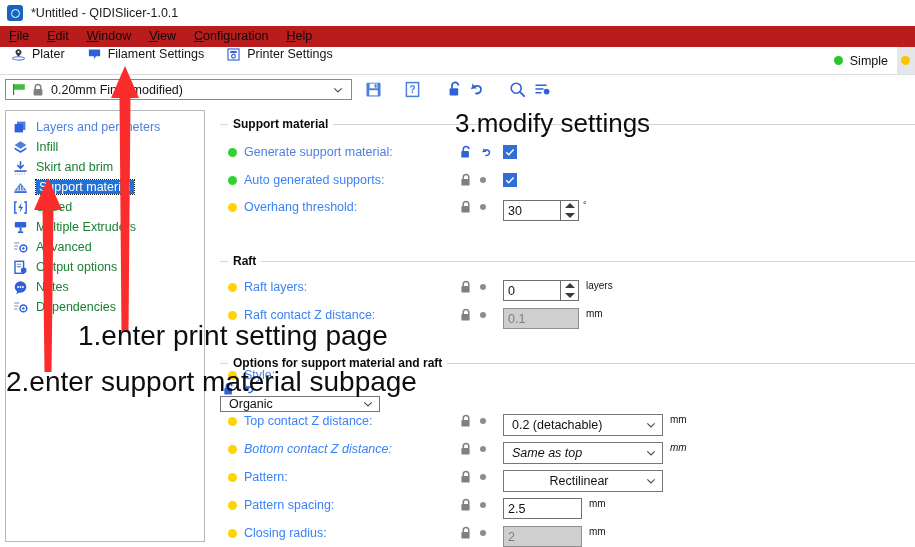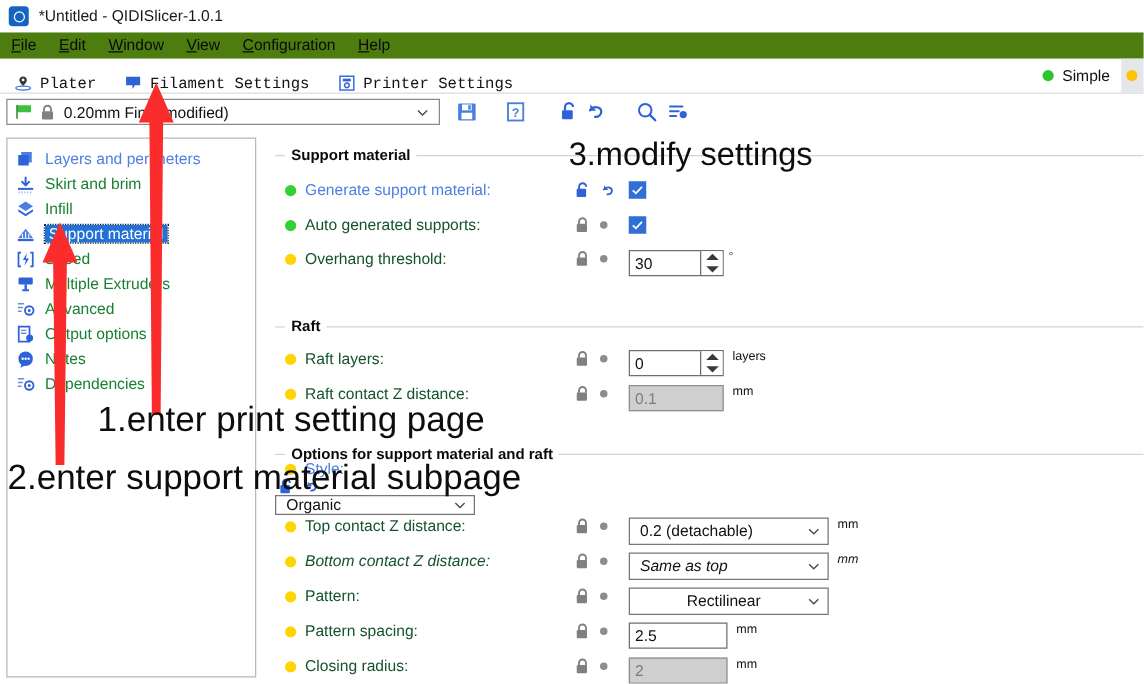--- a/index.html
+++ b/index.html
@@ -33,39 +33,39 @@
   #app-icon .inner {
     width: 9px; height: 9px; border-radius: 50%;
     border: 1.6px solid #ffffff; box-sizing: border-box;
   }
   #title-text { font-size: 12.5px; color: #1a1a1a; }
 
   
   #menubar {
     position: absolute; left: 0; top: 26px; width: 915px; height: 21px;
     display: flex; align-items: center;
-    background: #4d7c0f;
+    background: #b91c1c;
   }
   .menu-item {
     padding: 0 9px; font-size: 12.5px; color: #0a0a0a;
     cursor: default; line-height: 21px;
   }
   .menu-item .mn { text-decoration: underline; }
 
   
   #tabbar {
     position: absolute; left: 0; top: 47px; width: 915px; height: 27px;
     background: #ffffff;
     display: flex; align-items: stretch;
     border-bottom: 1px solid #dcdcdc;
   }
   .tab {
-    display: flex; align-items: flex-end; gap: 6px;
+    display: flex; align-items: flex-start; gap: 6px;
     padding: 0 11px; font-size: 12.5px; color: #141414;
-    position: relative; cursor: default; font-family: Liberation Mono, monospace;
+    position: relative; cursor: default;
   }
   .tab.active { background: #e4e6e9; }
   .tab.active::after {
     content: ""; position: absolute; left: 0; right: 0; bottom: 0;
     height: 2px; background: #2c6fd1;
   }
   .tab-ico { width: 15px; height: 15px; display: block; flex: none; }
 
   #mode-area {
     margin-left: auto; display: flex; align-items: center;
@@ -145,21 +145,21 @@
   }
   .opt-row {
     position: absolute; left: 0; height: 24px;
     display: flex; align-items: flex-start; width: 100%;
   }
   .opt-label {
     display: flex; align-items: center; gap: 7px;
     width: 237px; padding-left: 8px; box-sizing: border-box;
   }
   .bullet { width: 9px; height: 9px; border-radius: 50%; flex: none; }
-  .lbl-text { font-size: 12.5px; color: #14532d; white-space: nowrap; }
+  .lbl-text { font-size: 12.5px; color: #3b82f6; white-space: nowrap; }
   .lbl-text.modified { color: #4f7fe0; }
 
   .ctl-icons {
     width: 46px; display: flex; align-items: center; gap: 8px;
     flex: none; padding-left: 3px; box-sizing: border-box;
   }
   .lk { width: 12px; height: 14px; flex: none; }
   .arrow-back { width: 13px; height: 13px; flex: none; }
   .dotgrey { width: 6px; height: 6px; border-radius: 50%; background: #8d8d8d; flex: none; }
 
@@ -315,35 +315,35 @@
   <div class="side-item">
     <svg class="side-ico" viewBox="0 0 17 17">
       <rect x="5.0" y="2.6" width="8.4" height="8.4" fill="#4a7fe0"></rect>
       <rect x="2.6" y="5.0" width="8.4" height="8.4" fill="#2f62d8"></rect>
     </svg>
     <span class="side-label modified">Layers and perimeters</span>
   </div>
 
   <div class="side-item">
     <svg class="side-ico" viewBox="0 0 17 17">
+      <path d="M8.5 2.2 14.4 6.0 8.5 9.7 2.6 6.0z" fill="#4a7fe0"></path>
+      <path d="M2.6 8.4 8.5 12.1 14.4 8.4 14.4 10.2 8.5 14.0 2.6 10.2z" fill="#2f62d8"></path>
+    </svg>
+    <span class="side-label">Infill</span>
+  </div>
+
+  <div class="side-item">
+    <svg class="side-ico" viewBox="0 0 17 17">
       <path d="M8.5 2.3v6.3M5.3 6.0 8.5 9.3 11.7 6.0" fill="none" stroke="#2f62d8" stroke-width="1.6"></path>
       <rect x="2.4" y="11.3" width="12.2" height="1.6" fill="#2f62d8"></rect>
       <g stroke="#9ab6ea" stroke-width="1">
           <path d="M3.3 14.2v1.3M5.6 14.2v1.3M7.9 14.2v1.3M10.2 14.2v1.3M12.5 14.2v1.3"></path>
         </g>
     </svg>
     <span class="side-label">Skirt and brim</span>
-  </div>
-
-  <div class="side-item">
-    <svg class="side-ico" viewBox="0 0 17 17">
-      <path d="M8.5 2.2 14.4 6.0 8.5 9.7 2.6 6.0z" fill="#4a7fe0"></path>
-      <path d="M2.6 8.4 8.5 12.1 14.4 8.4 14.4 10.2 8.5 14.0 2.6 10.2z" fill="#2f62d8"></path>
-    </svg>
-    <span class="side-label">Infill</span>
   </div>
 
   <div class="side-item selected">
     <svg class="side-ico" viewBox="0 0 17 17">
       <path d="M2.5 11.6 8.5 4.0 14.5 11.6z" fill="#4a7fe0"></path>
       <rect x="2.3" y="12.2" width="12.4" height="1.7" fill="#2f62d8"></rect>
       <g stroke="#ffffff" stroke-width="0.9">
           <path d="M6.0 11.4V8.2M8.5 11.4V6.3M11.0 11.4V8.2"></path>
         </g>
     </svg>

